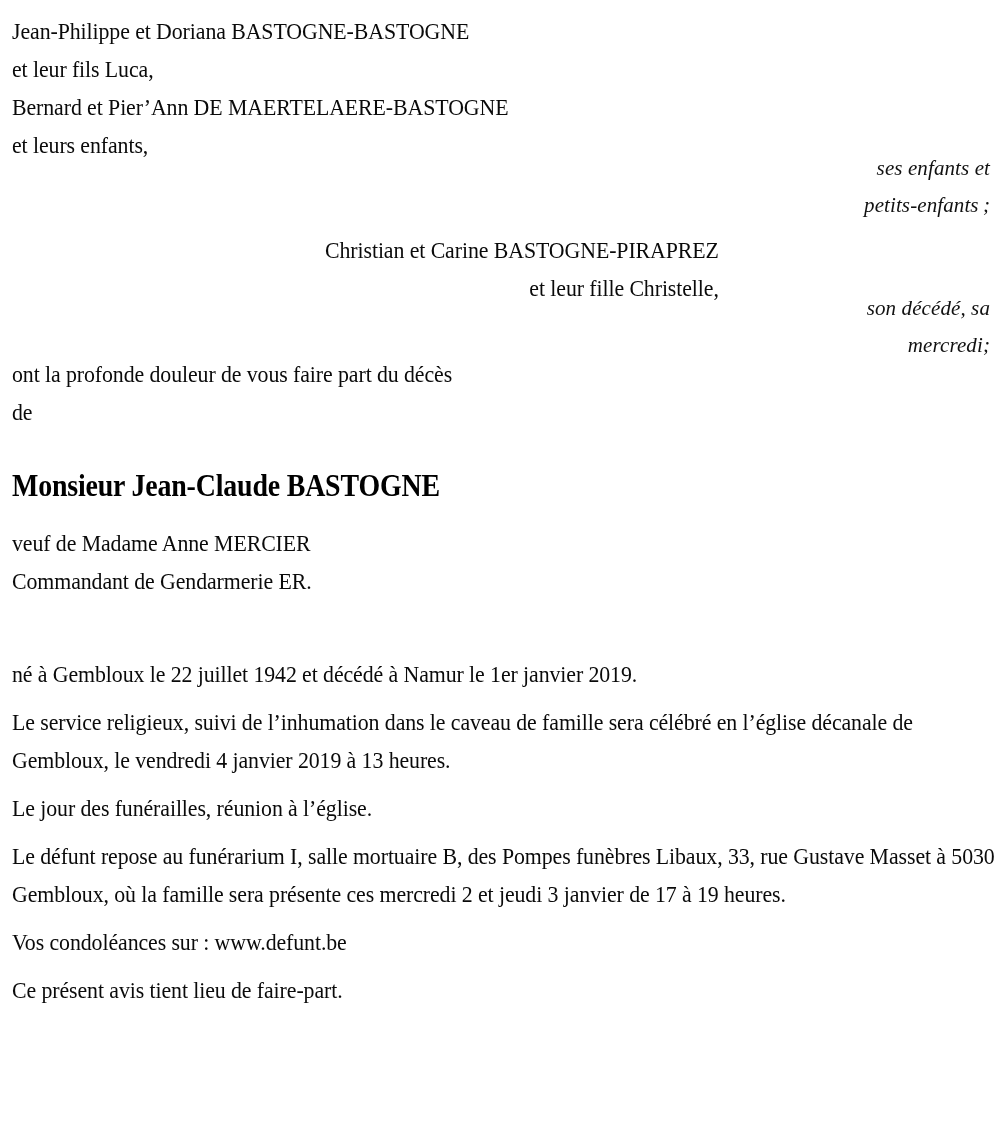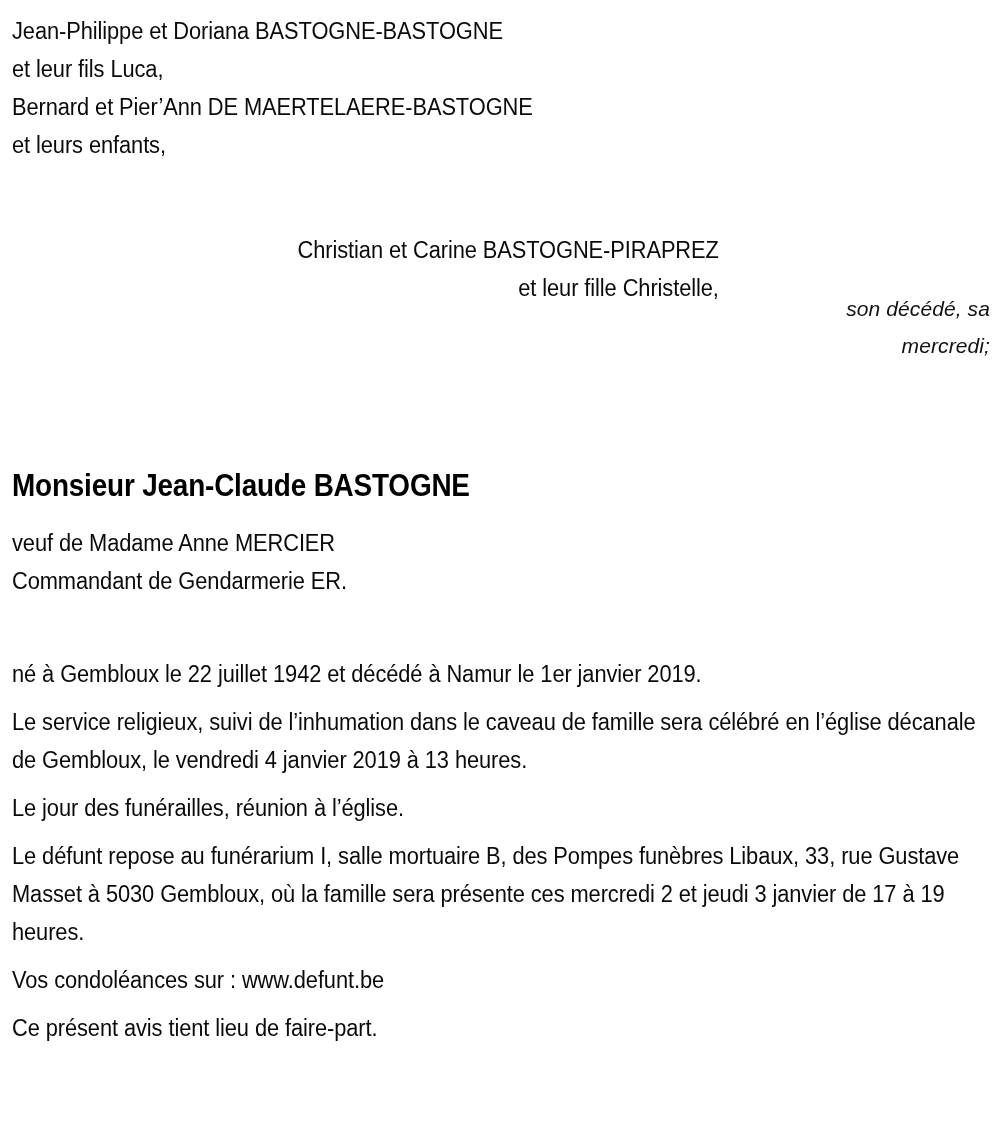--- a/index.html
+++ b/index.html
@@ -16,20 +16,21 @@
     overflow: hidden;
     -webkit-font-smoothing: antialiased;
   }
 
   .notice {
     position: relative;
     width: 1000px;
     height: 1139px;
     padding: 0;
     box-sizing: border-box;
+    font-family: Liberation Serif, serif;
   }
 
   
   .body-text {
     font-size: 23.5px;
     line-height: 38px;
     letter-spacing: -0.1px;
     transform: scaleX(0.93);
     transform-origin: left top;
     white-space: pre;
@@ -124,31 +125,39 @@
 
 <div class="notice">
 
   <div class="family-block" id="family-block-1">
     <div class="family-line">Jean-Philippe et Doriana BASTOGNE-BASTOGNE</div>
     <div class="family-line">et leur fils Luca,</div>
     <div class="family-line">Bernard et Pier’Ann DE MAERTELAERE-BASTOGNE</div>
     <div class="family-line">et leurs enfants,</div>
   </div>
 
+  <div class="relation-note" id="relation-note-1">
+    <span class="relation-line">ses enfants et</span>
+    <span class="relation-line">petits-enfants ;</span>
+  </div>
 
   <div class="family-block" id="family-block-2">
     <div class="family-line">Christian et Carine BASTOGNE-PIRAPREZ</div>
     <div class="family-line">et leur fille Christelle,</div>
   </div>
 
   <div class="relation-note" id="relation-note-2">
     <span class="relation-line">son décédé, sa</span>
     <span class="relation-line">mercredi;</span>
   </div>
 
+  <div id="announcement-lead">
+    <div class="body-text">ont la profonde douleur de vous faire part du décès</div>
+    <div class="body-text">de</div>
+  </div>
 
   <div id="deceased-name">Monsieur Jean-Claude BASTOGNE</div>
 
   <div id="deceased-details">
     <div class="body-text">veuf de Madame Anne MERCIER</div>
     <div class="body-text">Commandant de Gendarmerie ER.</div>
   </div>
 
   <div id="service-paragraphs">
     <p class="service-paragraph">né à Gembloux le 22 juillet 1942 et décédé à Namur le 1er janvier 2019.</p>

